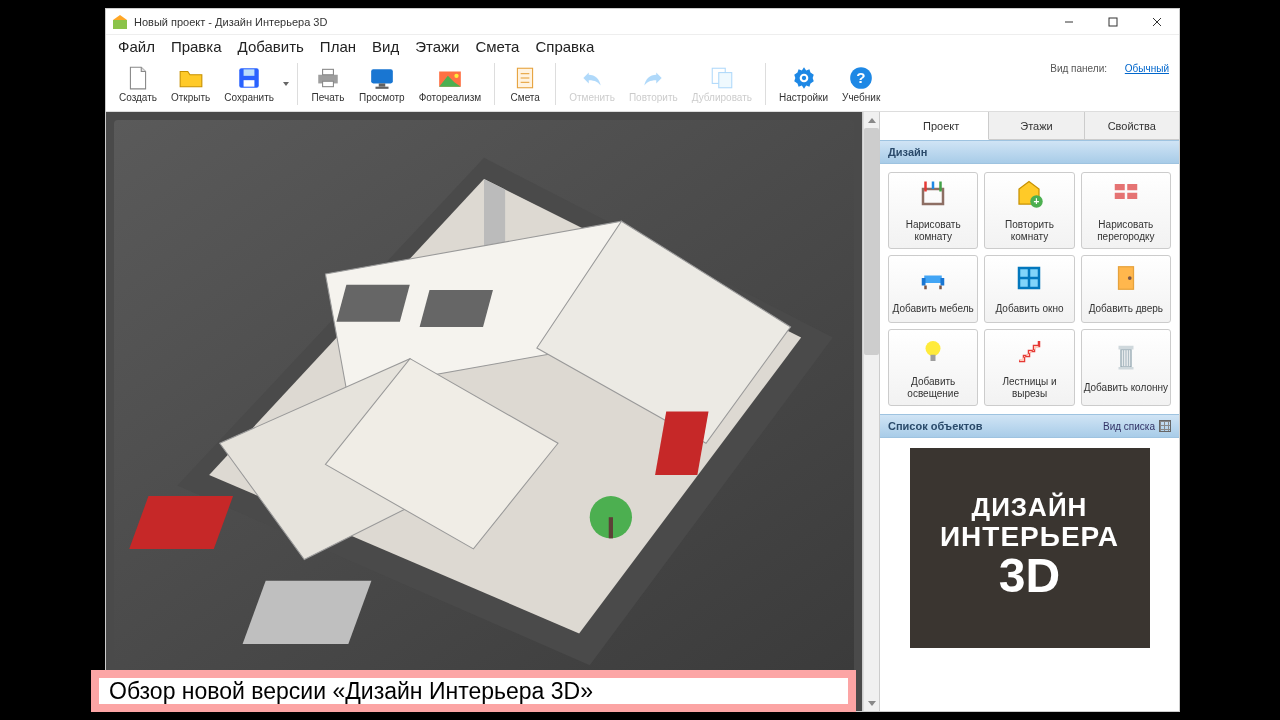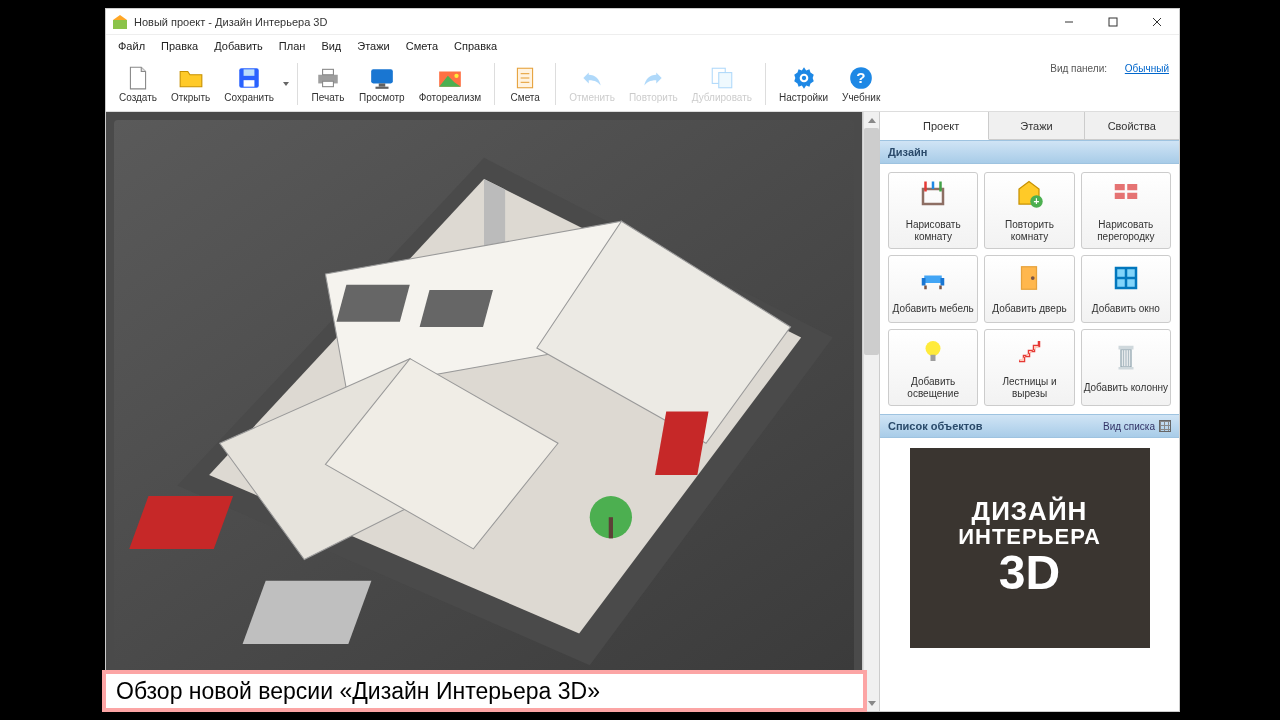--- a/index.html
+++ b/index.html
@@ -17,40 +17,40 @@
 
 .titlebar { height: 26px; display: flex; align-items: center; background: #fff; border-bottom: 1px solid #eee; }
 .titlebar .app-icon { width: 16px; height: 16px; margin: 0 6px; }
 .titlebar .title-text { font-size: 11px; color: #333; flex: 1; }
 .win-controls { display: flex; }
 .win-btn { width: 44px; height: 26px; display: flex; align-items: center; justify-content: center; cursor: pointer; }
 .win-btn svg { width: 10px; height: 10px; }
 
 
 .menubar { height: 22px; display: flex; align-items: center; padding: 0 4px; background: #fff; }
-.menubar .menu-item { font-size: 11px; color: #222; padding: 3px 8px; cursor: pointer; }
+.menubar .menu-item { font-size: 15px; color: #222; padding: 3px 8px; cursor: pointer; }
 
 
 .toolbar { height: 55px; display: flex; align-items: center; padding: 2px 6px; background: #fff; border-bottom: 1px solid #ddd; position: relative; }
 .tool-btn { display: flex; flex-direction: column; align-items: center; justify-content: center; padding: 2px 6px; cursor: pointer; border: 1px solid transparent; border-radius: 3px; min-width: 48px; }
 .tool-btn.disabled { opacity: 0.5; cursor: default; }
 .tool-btn .tool-icon { width: 26px; height: 26px; display: flex; align-items: center; justify-content: center; }
 .tool-btn .tool-label { font-size: 10px; color: #333; margin-top: 1px; white-space: nowrap; }
 .tool-btn.disabled .tool-label { color: #999; }
 .tool-sep { width: 1px; height: 42px; background: #ddd; margin: 0 6px; }
 .save-dropdown { width: 10px; display: flex; align-items: center; justify-content: center; cursor: pointer; height: 100%; }
 .panel-mode { position: absolute; right: 10px; top: 6px; font-size: 10px; color: #555; }
 .panel-mode a { color: #0066cc; text-decoration: underline; cursor: pointer; padding-left: 15px; }
 
 
 .body-area { flex: 1; display: flex; overflow: hidden; }
 .viewport { flex: 1; background: #4a4a4a; position: relative; overflow: hidden; border-right: 1px solid #ccc; }
 .viewport .render-placeholder { position: absolute; inset: 8px; background: linear-gradient(145deg, #5a5a5a, #3a3a3a); border-radius: 4px; display:flex; align-items:center; justify-content:center;}
 
-.caption-bar { position: absolute; left: 102px; bottom: 8px; width: 765px; height: 42px; background: #fff; border: 4px solid #fca5a5; display: flex; align-items: center; padding: 0 10px; z-index: 10; }
+.caption-bar { position: absolute; left: 91px; bottom: 8px; width: 765px; height: 42px; background: #fff; border: 8px solid #fca5a5; display: flex; padding: 0 10px; z-index: 10; }
 .caption-bar .caption-text { font-size: 23px; color: #000; }
 
 .side-panel { width: 300px; background: #f8f8f8; display: flex; flex-direction: column; border-left: 1px solid #ccc; }
 
 
 .tabs { height: 28px; display: flex; border-bottom: 1px solid #ccc; background: #f0f0f0; }
 .tab { flex: 1; display: flex; align-items: center; justify-content: center; font-size: 11px; color: #333; cursor: pointer; border-right: 1px solid #ccc; background: #f0f0f0; }
 .tab:last-child { border-right: none; }
 .tab.active { background: #fff; border-bottom: 1px solid #fff; margin-bottom: -1px; padding-left: 14px; }
 
@@ -63,21 +63,21 @@
 .design-grid { padding: 8px; display: grid; grid-template-columns: repeat(3, 1fr); gap: 6px; background: #fff; }
 .design-btn { border: 1px solid #ccc; background: linear-gradient(#fff, #f2f2f2); border-radius: 3px; padding: 6px 2px; display: flex; flex-direction: column; align-items: center; cursor: pointer; min-height: 68px; justify-content: center; }
 .design-btn .db-icon { width: 30px; height: 30px; display: flex; align-items: center; justify-content: center; }
 .design-btn .db-label { font-size: 10px; color: #333; text-align: center; line-height: 1.15; margin-top: 10px; }
 
 
 .logo-area { flex: 1; display: flex; align-items: flex-start; justify-content: center; padding: 10px; background: #fff; }
 .logo-box { width: 240px; height: 200px; background: #3a3530; display: flex; align-items: center; justify-content: center; }
 .logo-text { color: #fff; text-align: center; font-weight: 900; line-height: 1.05; }
 .logo-text .l1 { font-size: 26px; letter-spacing: 1px; display:block;}
-.logo-text .l2 { font-size: 22px; letter-spacing: 1px; display:block;}
+.logo-text .l2 { font-size: 28px; letter-spacing: 1px; display:block;}
 .logo-text .l3 { font-size: 48px; display:block;}
 
 .scrollbar-v { width: 16px; background: #f0f0f0; border-left: 1px solid #ddd; display:flex; flex-direction:column;}
 .sb-btn { height:16px; display:flex; align-items:center; justify-content:center; background:#f0f0f0; cursor:pointer;}
 .sb-track { flex:1; background:#f0f0f0;}
 .sb-thumb { width:100%; height:40%; background:#cdcdcd; border-radius:2px;}
 </style>
 </head>
 <body>
 
@@ -341,35 +341,35 @@
                 <rect x="18" y="12" width="3" height="6" fill="#1976d2"></rect>
                 <rect x="5" y="18" width="2" height="3" fill="#795548"></rect>
                 <rect x="17" y="18" width="2" height="3" fill="#795548"></rect>
               </svg>
             </span>
           <span class="db-label">Добавить мебель</span>
         </div>
         <div class="design-btn">
           <span class="db-icon">
               <svg viewBox="0 0 24 24">
-                <rect x="6" y="3" width="12" height="18" fill="#ffb74d" stroke="#e6a23c"></rect>
-                <circle cx="15" cy="12" r="1.5" fill="#795548"></circle>
-              </svg>
-            </span>
-          <span class="db-label">Добавить дверь</span>
-        </div>
-        <div class="design-btn">
-          <span class="db-icon">
-              <svg viewBox="0 0 24 24">
                 <rect x="4" y="4" width="16" height="16" fill="#81d4fa" stroke="#0277bd" stroke-width="2"></rect>
                 <line x1="12" y1="4" x2="12" y2="20" stroke="#0277bd" stroke-width="2"></line>
                 <line x1="4" y1="12" x2="20" y2="12" stroke="#0277bd" stroke-width="2"></line>
               </svg>
             </span>
           <span class="db-label">Добавить окно</span>
+        </div>
+        <div class="design-btn">
+          <span class="db-icon">
+              <svg viewBox="0 0 24 24">
+                <rect x="6" y="3" width="12" height="18" fill="#ffb74d" stroke="#e6a23c"></rect>
+                <circle cx="15" cy="12" r="1.5" fill="#795548"></circle>
+              </svg>
+            </span>
+          <span class="db-label">Добавить дверь</span>
         </div>
         <div class="design-btn">
           <span class="db-icon">
               <svg viewBox="0 0 24 24">
                 <circle cx="12" cy="10" r="6" fill="#ffeb3b"></circle>
                 <rect x="10" y="15" width="4" height="5" fill="#9e9e9e"></rect>
               </svg>
             </span>
           <span class="db-label">Добавить освещение</span>
         </div>

